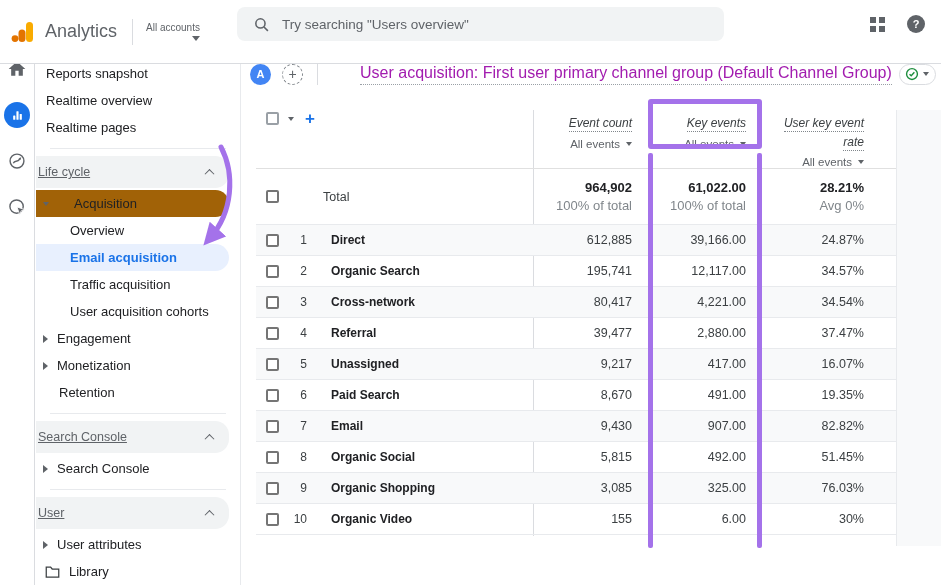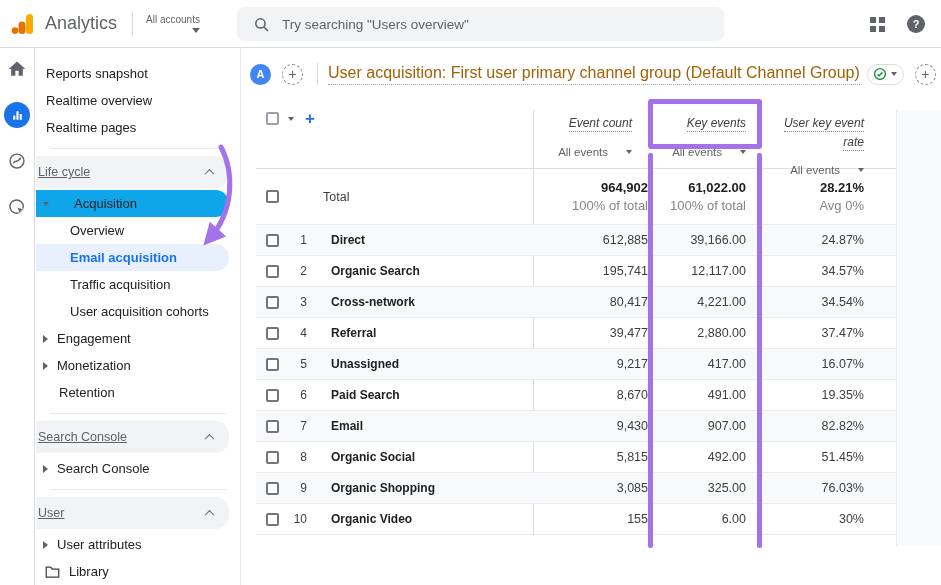--- a/index.html
+++ b/index.html
@@ -1,20 +1,20 @@
 <!DOCTYPE html>
 <html><head>
 <meta charset="utf-8">
 <style>
   * { box-sizing: border-box; margin: 0; padding: 0; }
   body { font-family: "Liberation Sans", sans-serif; background:#fff; }
   .screen { position:relative; width:941px; height:585px; background:#fff; overflow:hidden; }
 
   
-  .topbar { position:absolute; left:0; top:0; width:941px; height:48px; background:#fff;
+  .topbar { position:absolute; left:0; top:0; width:941px; height:64px; background:#fff;
             border-bottom:1px solid #dadce0; display:flex; align-items:center; z-index:5; }
   .ga-logo { margin-left:11px; display:block; }
   .brand { font-size:18px; color:#5f6368; margin-left:10px; }
   .tb-divider { width:1px; height:26px; background:#dadce0; margin:0 13px 0 15px; }
   .account { display:flex; flex-direction:column; align-items:flex-end; cursor:pointer; }
   .account-label { font-size:10px; color:#5f6368; }
   .tri-down { width:0; height:0; border-left:4px solid transparent; border-right:4px solid transparent;
               border-top:5px solid #5f6368; display:inline-block; }
   .account .tri-down { margin-top:3px; margin-left:1px; }
   .search { position:absolute; left:237px; top:7px; width:487px; height:34px; background:#f1f3f4;
@@ -40,21 +40,21 @@
              border-right:1px solid #e8eaed; padding-top:12px; z-index:3; }
   .si { height:27px; display:flex; align-items:center; font-size:13px; color:#202124; cursor:pointer; }
   .si-top { padding-left:10px; }
   .sb-divider { height:1px; background:#e8eaed; margin:7px 14px; }
   .si-section { height:32px; color:#5f6368; font-size:12.5px; padding:0 16px 0 2px; background:#f1f3f4;
                 border-radius:0 14px 14px 0; width:193px; display:flex; align-items:center;
                 justify-content:space-between; margin-bottom:2px; cursor:pointer;text-decoration:underline; }
   .chev-up { width:7px; height:7px; border-left:1.6px solid #5f6368; border-top:1.6px solid #5f6368;
              transform:rotate(45deg) translate(1px,1px); display:inline-block; }
   .si-parent { padding-left:7px; gap:9px; }
-  .pill-gray { background:#0ea5e9; border-radius:0 14px 14px 0; width:193px;gap:25px; }
+  .pill-gray { background:#a16207; border-radius:0 14px 14px 0; width:193px;gap:25px; }
   .tri-right { width:0; height:0; border-top:4px solid transparent; border-bottom:4px solid transparent;
                border-left:5px solid #5f6368; display:inline-block; }
   .si-parent .tri-down { border-left-width:3.5px; border-right-width:3.5px; border-top-width:4.5px; }
   .si-child { padding-left:34px; }
   .si-selected { background:#e8f0fe; color:#1a73e8; font-weight:bold; border-radius:0 14px 14px 0; width:193px; }
   .si-retention { padding-left:23px; }
   .si-library { padding-left:9px; gap:9px; }
 
   
   .arrow-annotation { position:absolute; left:183px; top:132px; z-index:10; pointer-events:none; }
@@ -66,54 +66,54 @@
 
   
   .main { position:absolute; left:242px; top:48px; right:0; bottom:0; background:#fff; }
   .report-header { height:52px; display:flex; align-items:center; padding-left:8px; }
   .avatar { width:21px; height:21px; border-radius:50%; background:#4285f4; color:#fff; font-size:11px;
             font-weight:bold; display:flex; align-items:center; justify-content:center; cursor:pointer; flex:0 0 auto; }
   .add-circle { width:21px; height:21px; border-radius:50%; border:1px dashed #80868b; color:#5f6368;
                 font-size:14px; display:flex; align-items:center; justify-content:center; margin-left:11px;
                 cursor:pointer; flex:0 0 auto; }
   .rh-divider { width:1px; height:22px; background:#dadce0; margin:0 10px 0 14px; flex:0 0 auto; }
-  .report-title { font-size:16px; color:#a16207; border-bottom:1px dotted #9aa0a6; padding-bottom:2px;
-                  white-space:nowrap; }
+  .report-title { font-size:16px; color:#a21caf; border-bottom:1px dotted #9aa0a6; padding-bottom:2px;
+                  white-space:nowrap;margin-left:32px; }
   .check-pill { margin-left:7px; width:37px; height:21px; border:1px solid #dadce0; border-radius:12px;
                 display:flex; align-items:center; justify-content:center; gap:4px; cursor:pointer; flex:0 0 auto; }
   .check-pill .tri-down { border-left-width:3px; border-right-width:3px; border-top-width:4px; }
 
   
   .table { position:absolute; left:14px; top:57px; width:640px; }
   .grid-cols { display:grid; grid-template-columns:277px 119px 112px 132px; }
   .thead { height:64px; border-bottom:1px solid #e0e0e0; }
   .th-dim { display:flex; align-items:flex-start; padding-top:7px; }
   .cb { width:13px; height:13px; border:2px solid #757575; border-radius:2px; background:#fff;
         cursor:pointer; flex:0 0 auto; }
   .cb-light { border-color:#9aa0a6; }
   .th-dim .cb { margin-left:10px; }
   .dim-label { margin-left:43px; font-size:12px; color:#5f6368; margin-top:1px; }
   .th-dim .tri-down { margin:5px 0 0 9px; border-left-width:3.5px; border-right-width:3.5px; border-top-width:4.5px; }
   .dim-plus { margin-left:11px; margin-top:-3px; color:#1a73e8; font-size:17px; font-weight:bold; cursor:pointer; }
   .th-metric { text-align:right; padding:9px 20px 0 0; }
   .th-metric.keyev { padding-right:18px; } .th-metric.rate { padding-right:32px; }
   .m-label { font-size:12px; color:#3c4043; line-height:1.55; cursor:pointer; }
   .m-label span { border-bottom:1px dotted #80868b; padding-bottom:1px;font-style:italic; }
-  .m-filter { margin-top:13px; color:#5f6368; font-size:11.5px; display:flex; justify-content:flex-end;
-              align-items:center; gap:18px; cursor:pointer; }
+  .m-filter { margin-top:5px; color:#5f6368; font-size:11.5px; display:flex; justify-content:flex-end;
+              align-items:center; gap:6px; cursor:pointer; }
   .m-filter .tri-down { border-left-width:3.5px; border-right-width:3.5px; border-top-width:4.5px; }
 
   .total-row { height:56px; border-bottom:1px solid #e8eaed; align-items:center; }
   .total-dim { display:flex; align-items:center; }
   .total-dim .cb { margin-left:10px; }
   .total-label { margin-left:44px; font-size:12.5px; color:#3c4043; }
   .tnum { text-align:right; }
   .tval { font-size:13px; font-weight:bold; color:#202124; }
   .tsub { font-size:13px; color:#80868b; margin-top:3px; }
-  .c-event { padding-right:4px; } .c-key { padding-right:18px; } .c-rate { padding-right:32px; }
+  .c-event { padding-right:20px; } .c-key { padding-right:18px; } .c-rate { padding-right:32px; }
 
   .trow { height:31px; align-items:center; border-bottom:1px solid #e8eaed; font-size:12.5px;
           color:#3c4043; cursor:pointer; }
   .trow.alt { background:#f8f9fa; }
   .trow:last-child { border-bottom:1px solid #e8eaed; }
   .row-dim { display:flex; align-items:center; }
   .row-dim .cb { margin-left:10px; }
   .rnum { width:18px; margin-left:10px; text-align:right; color:#3c4043; font-size:12px; }
   .rname { margin-left:24px; font-weight:bold; font-size:12px; color:#202124; }
   .rval { text-align:right; }

